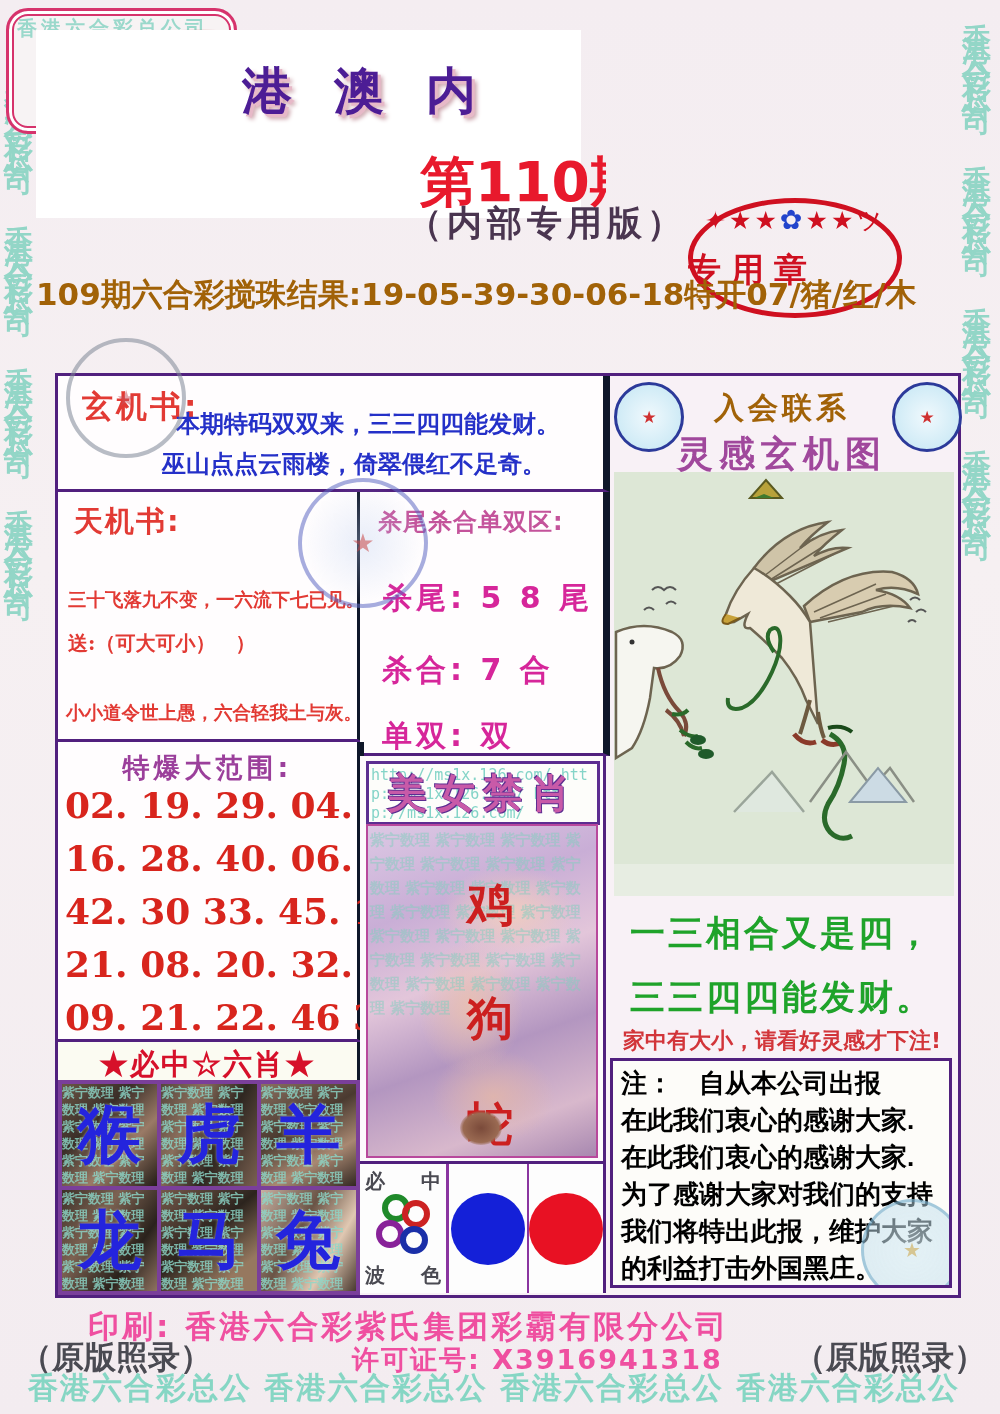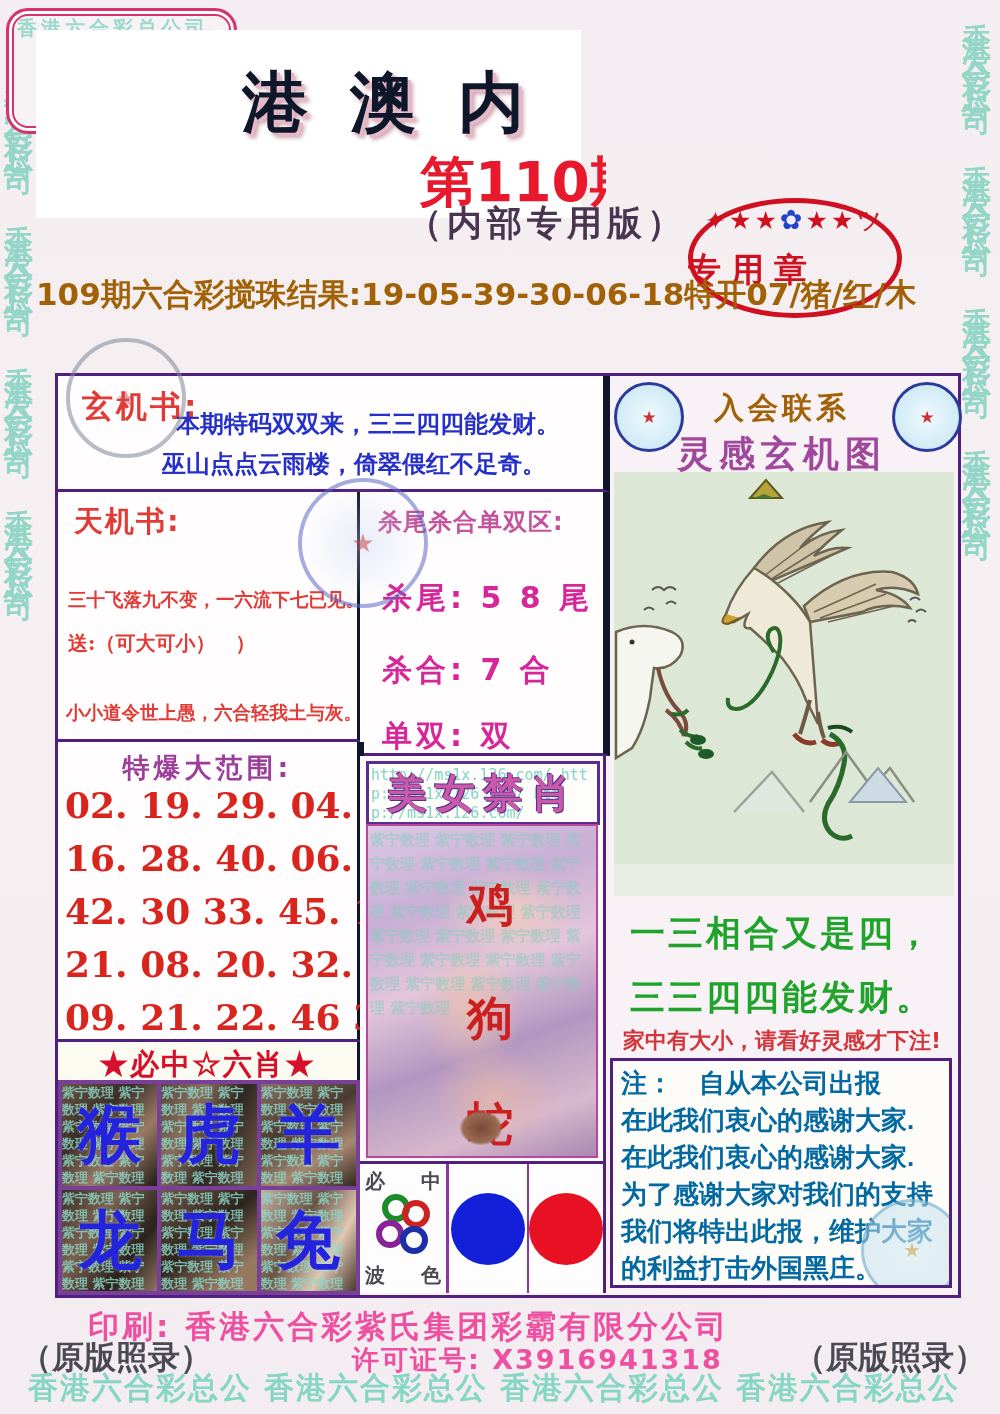--- a/index.html
+++ b/index.html
@@ -28,21 +28,21 @@
   }
   .corner-stamp .teal-bits{color:#9ad8cb;font-size:20px;font-weight:bold;letter-spacing:4px;padding:4px 8px;display:block;}
   .corner-stamp .blob1{position:absolute;left:48px;top:48px;width:70px;height:60px;
     background:radial-gradient(ellipse at 40% 40%,#222 0%,#333 45%,rgba(40,30,30,0) 75%);}
   .corner-stamp .blob2{position:absolute;left:150px;top:18px;width:80px;height:34px;
     background:radial-gradient(ellipse at 50% 50%,#b0302c 0%,rgba(170,40,40,0) 75%);}
   .white-cover{left:36px;top:30px;width:545px;height:188px;background:#fff;}
 
   
   .main-title{
-    left:242px;top:58px;font-size:66px;font-weight:bold;color:#0f172a;letter-spacing:42px;white-space:nowrap;
+    left:242px;top:58px;font-size:50px;font-weight:bold;color:#4c1d95;letter-spacing:42px;white-space:nowrap;
     text-shadow:3px 3px 0 #e7b9c8,5px 5px 4px #caa0a8;
   }
   .issue-clip{left:420px;top:146px;width:186px;height:62px;overflow:hidden;white-space:nowrap;}
   .issue-text{font-size:55px;font-weight:bold;color:#e8192c;}
   .edition{left:382px;top:200px;font-size:35px;font-weight:bold;color:#4a3550;letter-spacing:5px;margin-left:25px;}
   .seal{left:688px;top:192px;width:214px;height:122px;}
   .seal .ellipse{position:absolute;left:0;top:6px;width:204px;height:110px;border:5px solid #cf1020;border-radius:50%;}
   .seal .stars-row{position:absolute;left:2px;top:12px;width:210px;text-align:center;font-size:25px;color:#cf1020;letter-spacing:3px;white-space:nowrap;}
   .seal .flower{color:#2244cc;font-size:27px;}
   .seal .seal-label{position:absolute;left:0;top:56px;width:210px;text-align:left;font-size:33px;font-weight:bold;color:#cf1020;letter-spacing:10px;}
@@ -109,21 +109,21 @@
   
   .round-stamp{position:absolute;width:64px;height:64px;border-radius:50%;border:3px solid #2c3a9a;
     background:radial-gradient(#f0f9fd,#c2e5f3);display:flex;align-items:center;justify-content:center;
     color:#cf3030;font-size:17px;}
   .join-label{position:absolute;left:548px;top:12px;width:352px;text-align:center;font-size:30px;font-weight:bold;color:#a16207;letter-spacing:4px;}
   .map-title{position:absolute;left:548px;top:54px;width:352px;text-align:center;font-size:36px;font-weight:bold;color:#a0489c;letter-spacing:6px;font-family:"DejaVu Serif",serif;}
   .eagle-wrap{position:absolute;left:556px;top:96px;width:340px;height:424px;background:#dde7d6;}
   .gverse{position:absolute;left:548px;width:352px;text-align:center;font-size:35px;font-weight:bold;color:#1fa32a;letter-spacing:3px;white-space:nowrap;font-family:"DejaVu Serif",serif;}
   .tip-line{position:absolute;left:548px;top:650px;width:352px;text-align:center;font-size:22px;font-weight:bold;color:#d2353a;white-space:nowrap;}
   .note-box{position:absolute;left:552px;top:682px;width:342px;height:230px;border:3px solid #51207e;background:#fdfcf9;box-sizing:border-box;overflow:hidden;}
-  .note-text{position:absolute;left:8px;top:4px;right:6px;color:#0369a1;font-size:26px;line-height:37px;font-family:Liberation Sans, sans-serif;font-weight:bold;}
+  .note-text{position:absolute;left:8px;top:4px;right:6px;color:#000000;font-size:26px;line-height:37px;font-family:Liberation Sans, sans-serif;font-weight:bold;}
   .note-stamp{position:absolute;right:-14px;bottom:-16px;width:96px;height:96px;border-radius:50%;border:3px solid rgba(110,168,200,.7);
     background:radial-gradient(rgba(216,236,244,.85),rgba(170,210,230,.5));opacity:.8;display:flex;align-items:center;justify-content:center;color:rgba(200,170,90,.8);font-size:20px;}
 
   
   .ghost-stamp{position:absolute;border-radius:50%;display:flex;align-items:center;justify-content:center;}
   .ghost-gray{left:62px;top:335px;width:112px;height:112px;border:4px solid rgba(125,135,150,.55);color:rgba(200,80,90,.5);font-size:22px;}
   .ghost-blue{left:292px;top:475px;width:122px;height:122px;border:4px solid rgba(95,105,195,.55);color:rgba(200,70,70,.55);font-size:26px;
     background:radial-gradient(rgba(190,210,240,.35),rgba(190,210,240,0) 70%);}
 
   

